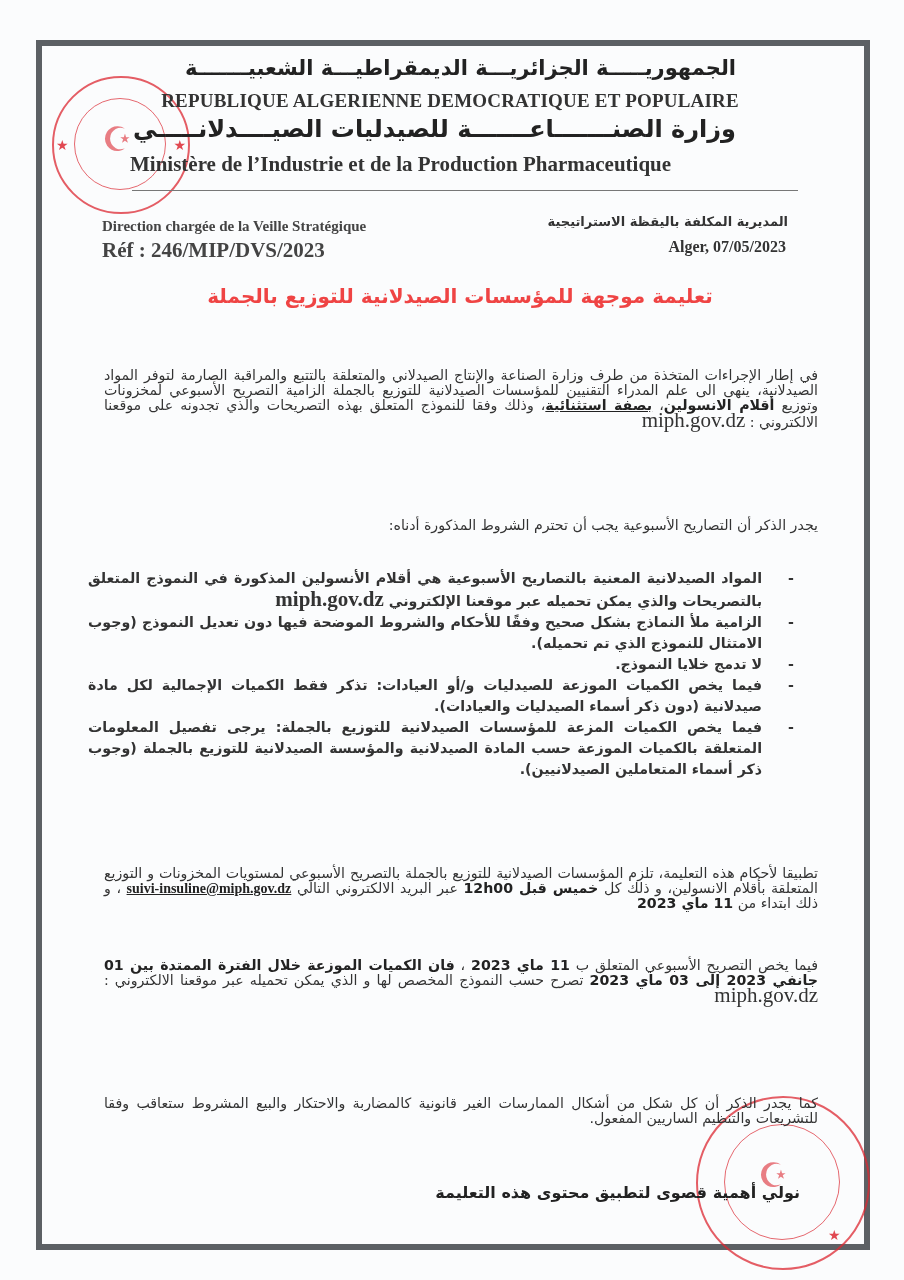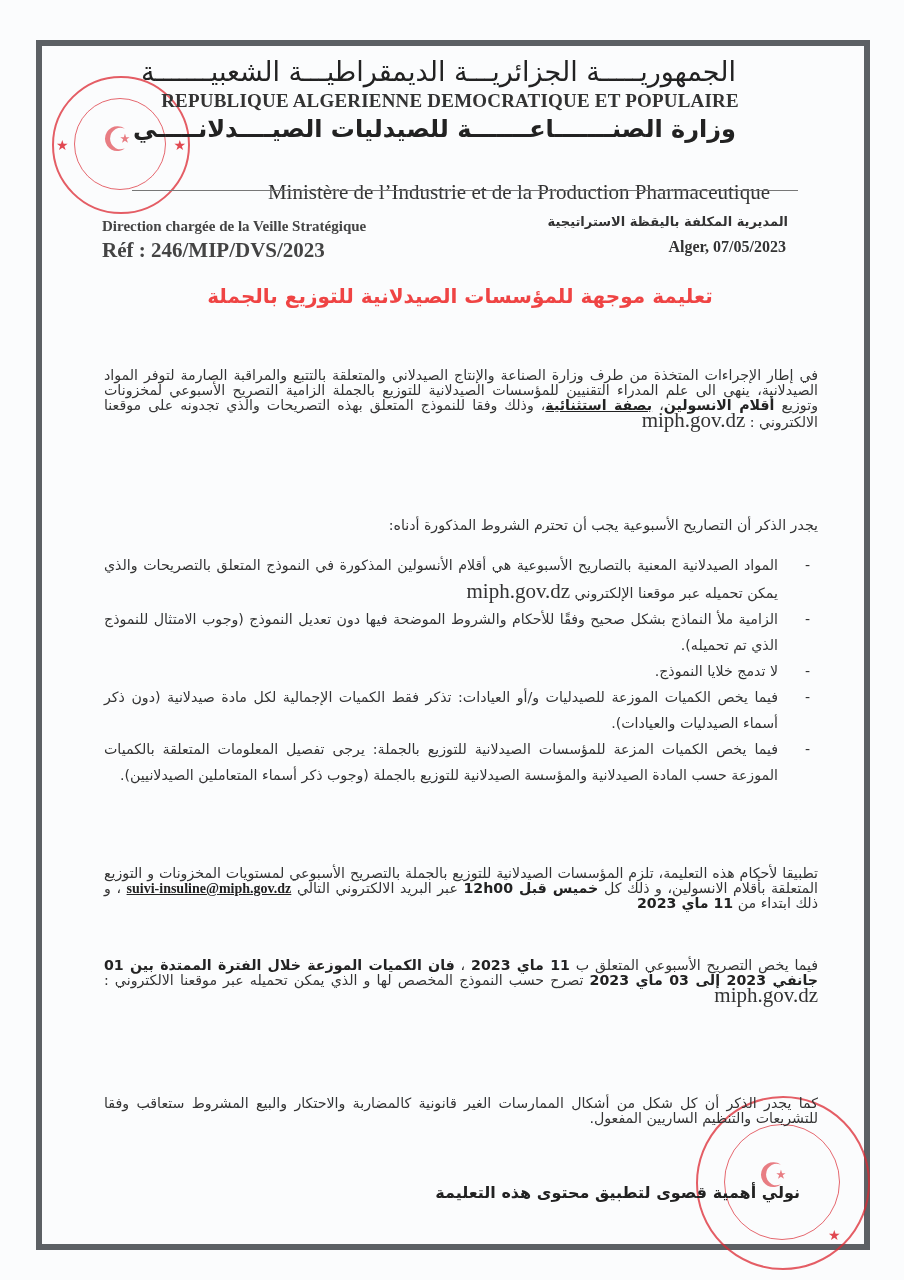--- a/index.html
+++ b/index.html
@@ -9,39 +9,39 @@
   }
   .frame {
     position: absolute; left: 36px; top: 40px; width: 822px; height: 1198px;
     border: 6px solid #5c6064; box-sizing: content-box;
   }
   .abs { position: absolute; }
   .ar { direction: rtl; font-family: "DejaVu Sans", "Liberation Sans", sans-serif; }
   .fr { font-family: "Liberation Serif", "DejaVu Serif", serif; }
 
   
-  .h-ar1 { right: 168px; top: 56px; font-size: 27px; font-weight: normal; color: #222; letter-spacing: 0.5px; }
+  .h-ar1 { right: 168px; top: 56px; font-size: 21px; font-weight: bold; color: #222; letter-spacing: 0.5px; }
   .h-fr1 { left: 128px; top: 90px; width: 644px; text-align: center; font-size: 19px; font-weight: bold; color: #333; letter-spacing: 0.2px; white-space: nowrap; }
   .h-ar2 { right: 168px; top: 115px; font-size: 24px; font-weight: bold; color: #222; }
-  .h-fr2 { left: 130px; top: 152px; width: 640px; text-align: right; font-size: 21px; font-weight: normal; color: #333; white-space: nowrap; margin-top: 28px; }
+  .h-fr2 { left: 130px; top: 152px; width: 640px; text-align: left; font-size: 21px; font-weight: bold; color: #333; white-space: nowrap; }
   .hr { left: 132px; top: 190px; width: 666px; height: 1px; background: #777; }
 
   .dir-fr { left: 102px; top: 218px; font-size: 15px; font-weight: bold; color: #444; }
   .ref-fr { left: 102px; top: 238px; font-size: 21px; font-weight: bold; color: #444; }
   .dir-ar { right: 116px; top: 214px; font-size: 13px; font-weight: bold; color: #333; }
   .date { right: 118px; top: 238px; font-size: 16px; font-weight: bold; color: #333; }
 
   .title { left: 120px; width: 680px; top: 284px; text-align: center; font-size: 20px; font-weight: bold; color: #ef4444; }
 
   .para { right: 86px; width: 714px; font-size: 14.2px; line-height: 15px; color: #333; text-align: justify; }
   .para b { color: #222; }
   .url { font-family: "Liberation Serif", "DejaVu Serif", serif; font-size: 21px; direction: ltr; unicode-bidi: embed; color: #333; }
   .u { text-decoration: underline; }
 
-  .bullets { right: 86px; width: 714px; top: 552px; margin: 0; padding: 0; list-style: none; font-size: 14.2px; line-height: 26px; color: #333; }
+  .bullets { right: 86px; width: 714px; top: 552px; margin: 16px; padding: 0; list-style: none; font-size: 14.2px; line-height: 21px; color: #333; font-weight: bold; }
   .bullets li { position: relative; padding-right: 40px; text-align: justify; }
   .bullets li::before { content: "-"; position: absolute; right: 8px; top: 0; }
 
   .closing { left: 120px; width: 680px; top: 1183px; text-align: right; font-size: 16px; font-weight: bold; color: #222; }
 
   
   .stamp { position: absolute; border-radius: 50%; border: 2px solid rgba(220,40,50,0.75); pointer-events: none; }
   .stamp .inner { position: absolute; border-radius: 50%; border: 1.5px solid rgba(220,40,50,0.7); }
   .stamp .star { position: absolute; color: rgba(220,40,50,0.85); font-size: 14px; line-height: 1; }
   .stamp .emblem { position: absolute; color: rgba(220,40,50,0.6); font-size: 34px; line-height: 1; }

